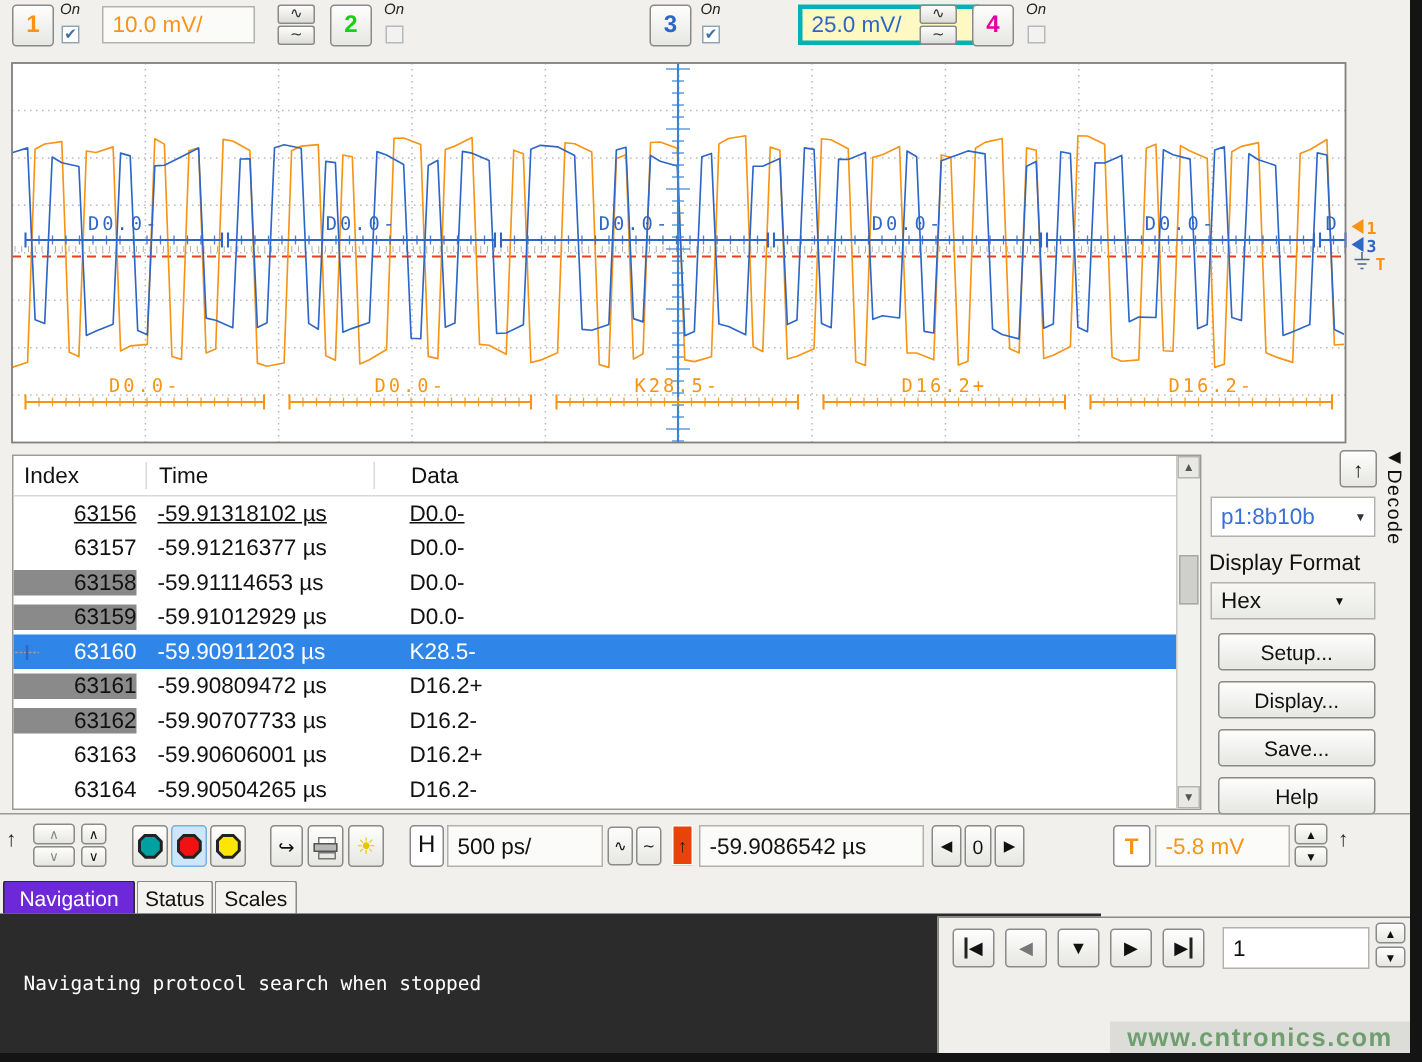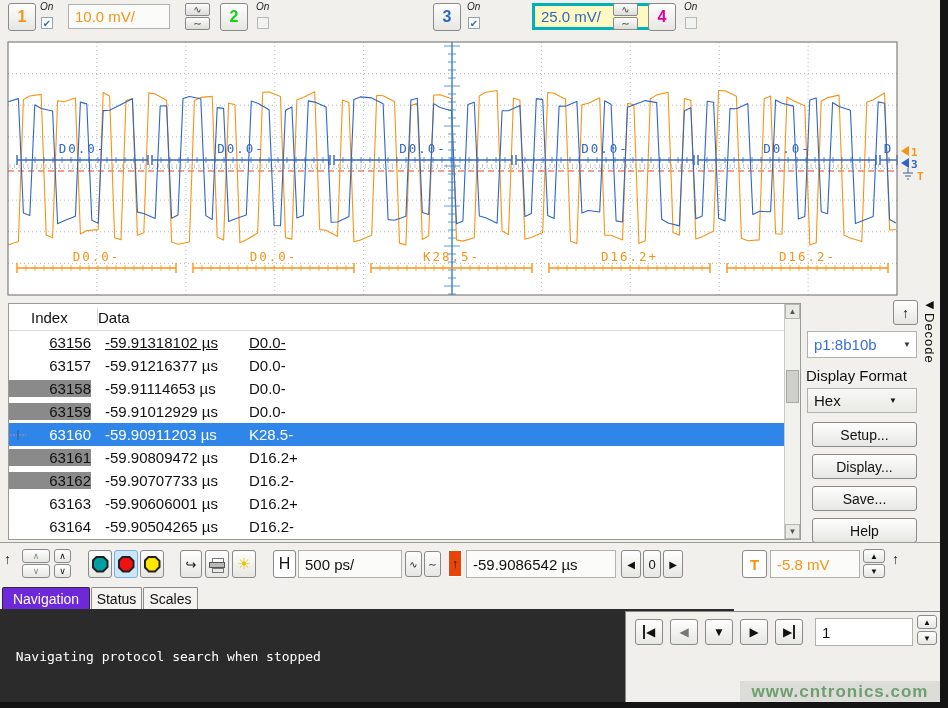--- a/index.html
+++ b/index.html
@@ -23,22 +23,22 @@
   .octo>div{width:13px;height:13px;clip-path:polygon(30% 0,70% 0,100% 30%,100% 70%,70% 100%,30% 100%,0 70%,0 30%);}
   
   .dtable{position:absolute;left:8px;top:303px;width:793px;height:237px;box-sizing:border-box;
           background:#fff;border:1px solid #9a9a96;font-size:15px;}
   .thead{display:flex;height:26px;align-items:center;border-bottom:1px solid #d8d8d4;font-size:15px;}
   .thead .c{border-left:1px solid #d8d8d4;height:18px;display:flex;align-items:center;}
   .thead .c:first-child{border-left:none;}
   .row{display:flex;height:23px;align-items:center;}
   .c1{width:88px;text-align:right;box-sizing:border-box;padding-right:6px;}
   .c2{width:152px;box-sizing:border-box;padding-left:8px;}
-  .c3{flex:1;box-sizing:border-box;padding-left:0;}
-  .thead .c1{text-align:left;padding-left:22px;}
+  .c3{flex:1;box-sizing:border-box;padding-left:24px;}
+  .thead .c1{text-align:left;padding-left:7px;}
   .row.grayidx .c1 .cellbg{background:#8a8a8a;display:inline-block;width:100%;}
   .row.sel{background:#2f86e8;color:#fff;}
   .row.underline .c1,.row.underline .c2,.row.underline .c3{text-decoration:underline;}
   .rowmark{position:absolute;left:1px;width:16px;height:12px;}
   
   .sb{position:absolute;right:0;top:0;width:15px;height:235px;background:#f1f1ee;border-left:1px solid #c9c9c5;}
   .sb .ar{position:absolute;left:0;width:15px;height:15px;background:#e8e8e4;border:1px solid #b5b5b1;
           box-sizing:border-box;font-size:8px;line-height:13px;text-align:center;color:#555;}
   .sb .thumb{position:absolute;left:1px;width:13px;height:33px;background:#cfcfcb;border:1px solid #a8a8a4;box-sizing:border-box;}
   
@@ -584,20 +584,21 @@
       <line x1="5" y1="33" x2="15" y2="33"></line>
       <line x1="7" y1="36" x2="13" y2="36"></line>
       <line x1="9" y1="39" x2="11" y2="39"></line>
     </g>
     <text x="19" y="40" font-size="11" font-weight="bold" fill="#f79416" font-family="DejaVu Sans Mono, monospace">T</text>
   </svg>
 
   <div class="dtable">
     <div class="thead">
       <div class="c c1">Index</div>
+      <div class="c c2">Time</div>
       <div class="c c3">Data</div>
     </div>
     <div class="row underline">
       <div class="c1">63156</div>
       <div class="c2">-59.91318102 µs</div>
       <div class="c3">D0.0-</div>
     </div>
     <div class="row">
       <div class="c1">63157</div>
       <div class="c2">-59.91216377 µs</div>

